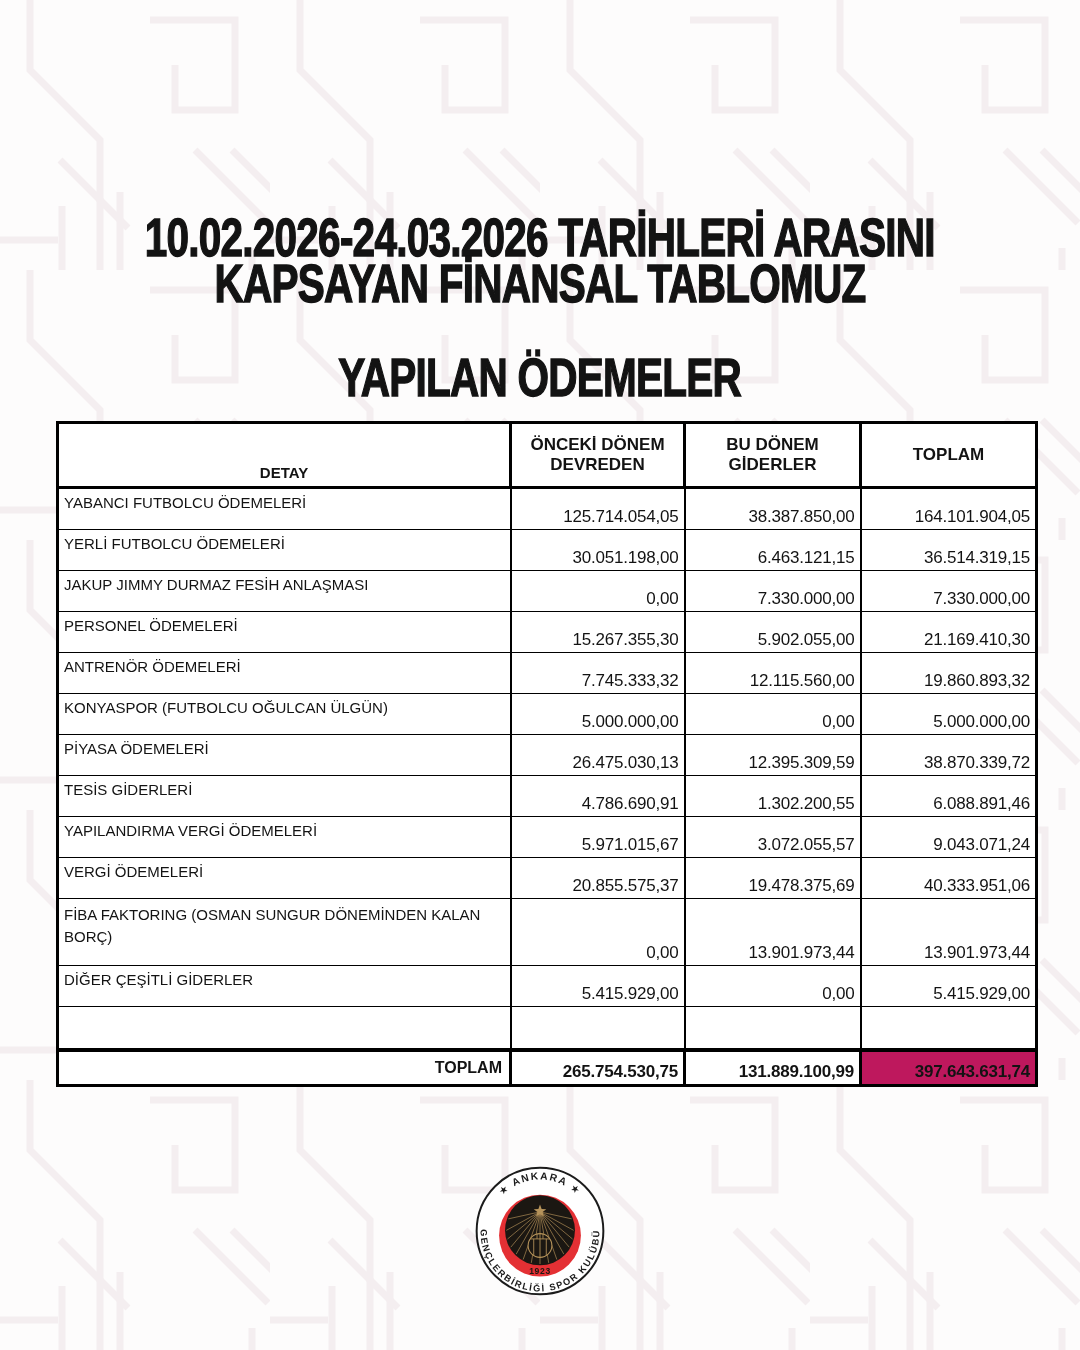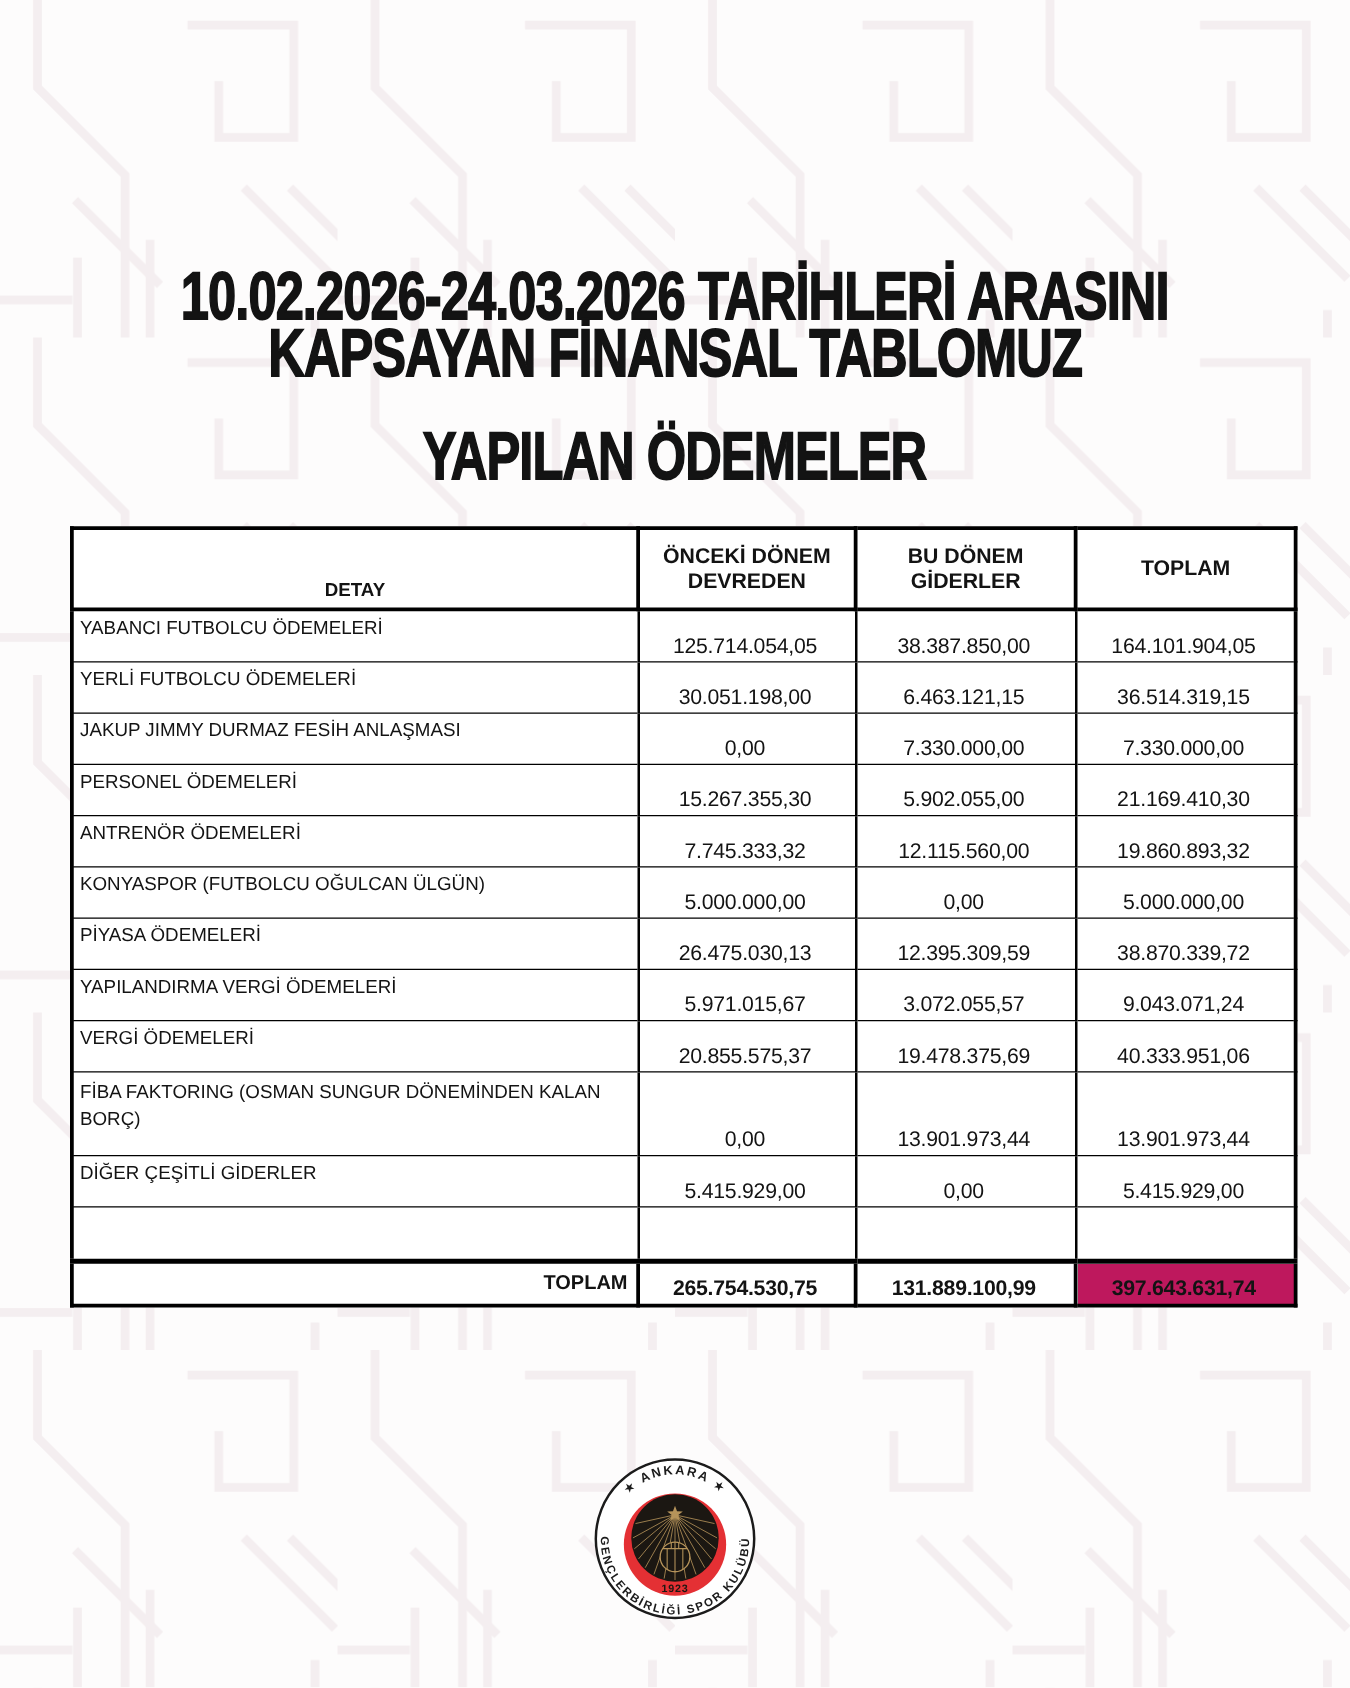--- a/index.html
+++ b/index.html
@@ -13,36 +13,36 @@
 
   
   .title-line{left:0;width:1080px;display:flex;justify-content:center;}
   .title-line>span{
     font-weight:700;font-size:54px;line-height:1;letter-spacing:-1px;
     white-space:nowrap;transform:scaleX(0.75);transform-origin:50% 50%;
     -webkit-text-stroke:1.4px #131313;color:#131313;
   }
   #title1{top:210px;}
   #title2{top:256px;}
-  #subtitle{top:338px;align-items:center;}
+  #subtitle{top:350px;align-items:center;}
 
   
   .table-wrap{left:56px;top:421px;width:979px;}
   table{width:100%;border-collapse:collapse;table-layout:fixed;background:#fff;border:3px solid #000;}
   th,td{background:#fff;overflow:hidden;}
   thead th{
     border:3px solid #000;font-weight:700;font-size:17px;line-height:1.18;
     text-align:center;vertical-align:middle;height:56px;padding:2px 4px;
   }
   thead th.h-detail{font-size:15px;vertical-align:bottom;padding-bottom:4px;}
   td{border:1px solid #000;border-left-width:2px;border-right-width:2px;height:25px;}
   tr.tall td{height:51px;}
   tr.empty td{height:26px;}
   td.lbl{font-size:15px;line-height:1.45;text-align:left;vertical-align:middle;padding:1px 4px 14px 5px;}
-  td.num{font-size:17px;text-align:center;vertical-align:bottom;padding:0 5px 2px 2px;letter-spacing:-0.2px;}
+  td.num{font-size:17px;text-align:right;vertical-align:bottom;padding:0 5px 2px 2px;letter-spacing:-0.2px;}
   tfoot td{
     border-top:4px solid #000;border-bottom:3px solid #000;
     border-left:3px solid #000;border-right:3px solid #000;
     font-weight:700;height:30px;
   }
   tfoot td.total-label{font-size:16px;text-align:right;vertical-align:middle;padding-right:7px;}
   tfoot td.num{font-size:17px;}
 
   
   .logo{left:474px;top:1165px;width:132px;height:132px;}
@@ -126,20 +126,26 @@
         <td class="lbl">KONYASPOR (FUTBOLCU OĞULCAN ÜLGÜN)</td>
         <td class="num">5.000.000,00</td>
         <td class="num">0,00</td>
         <td class="num">5.000.000,00</td>
       </tr>
       <tr>
         <td class="lbl">PİYASA ÖDEMELERİ</td>
         <td class="num">26.475.030,13</td>
         <td class="num">12.395.309,59</td>
         <td class="num">38.870.339,72</td>
+      </tr>
+      <tr>
+        <td class="lbl">TESİS GİDERLERİ</td>
+        <td class="num">4.786.690,91</td>
+        <td class="num">1.302.200,55</td>
+        <td class="num">6.088.891,46</td>
       </tr>
       <tr>
         <td class="lbl">YAPILANDIRMA VERGİ ÖDEMELERİ</td>
         <td class="num">5.971.015,67</td>
         <td class="num">3.072.055,57</td>
         <td class="num">9.043.071,24</td>
       </tr>
       <tr>
         <td class="lbl">VERGİ ÖDEMELERİ</td>
         <td class="num">20.855.575,37</td>

